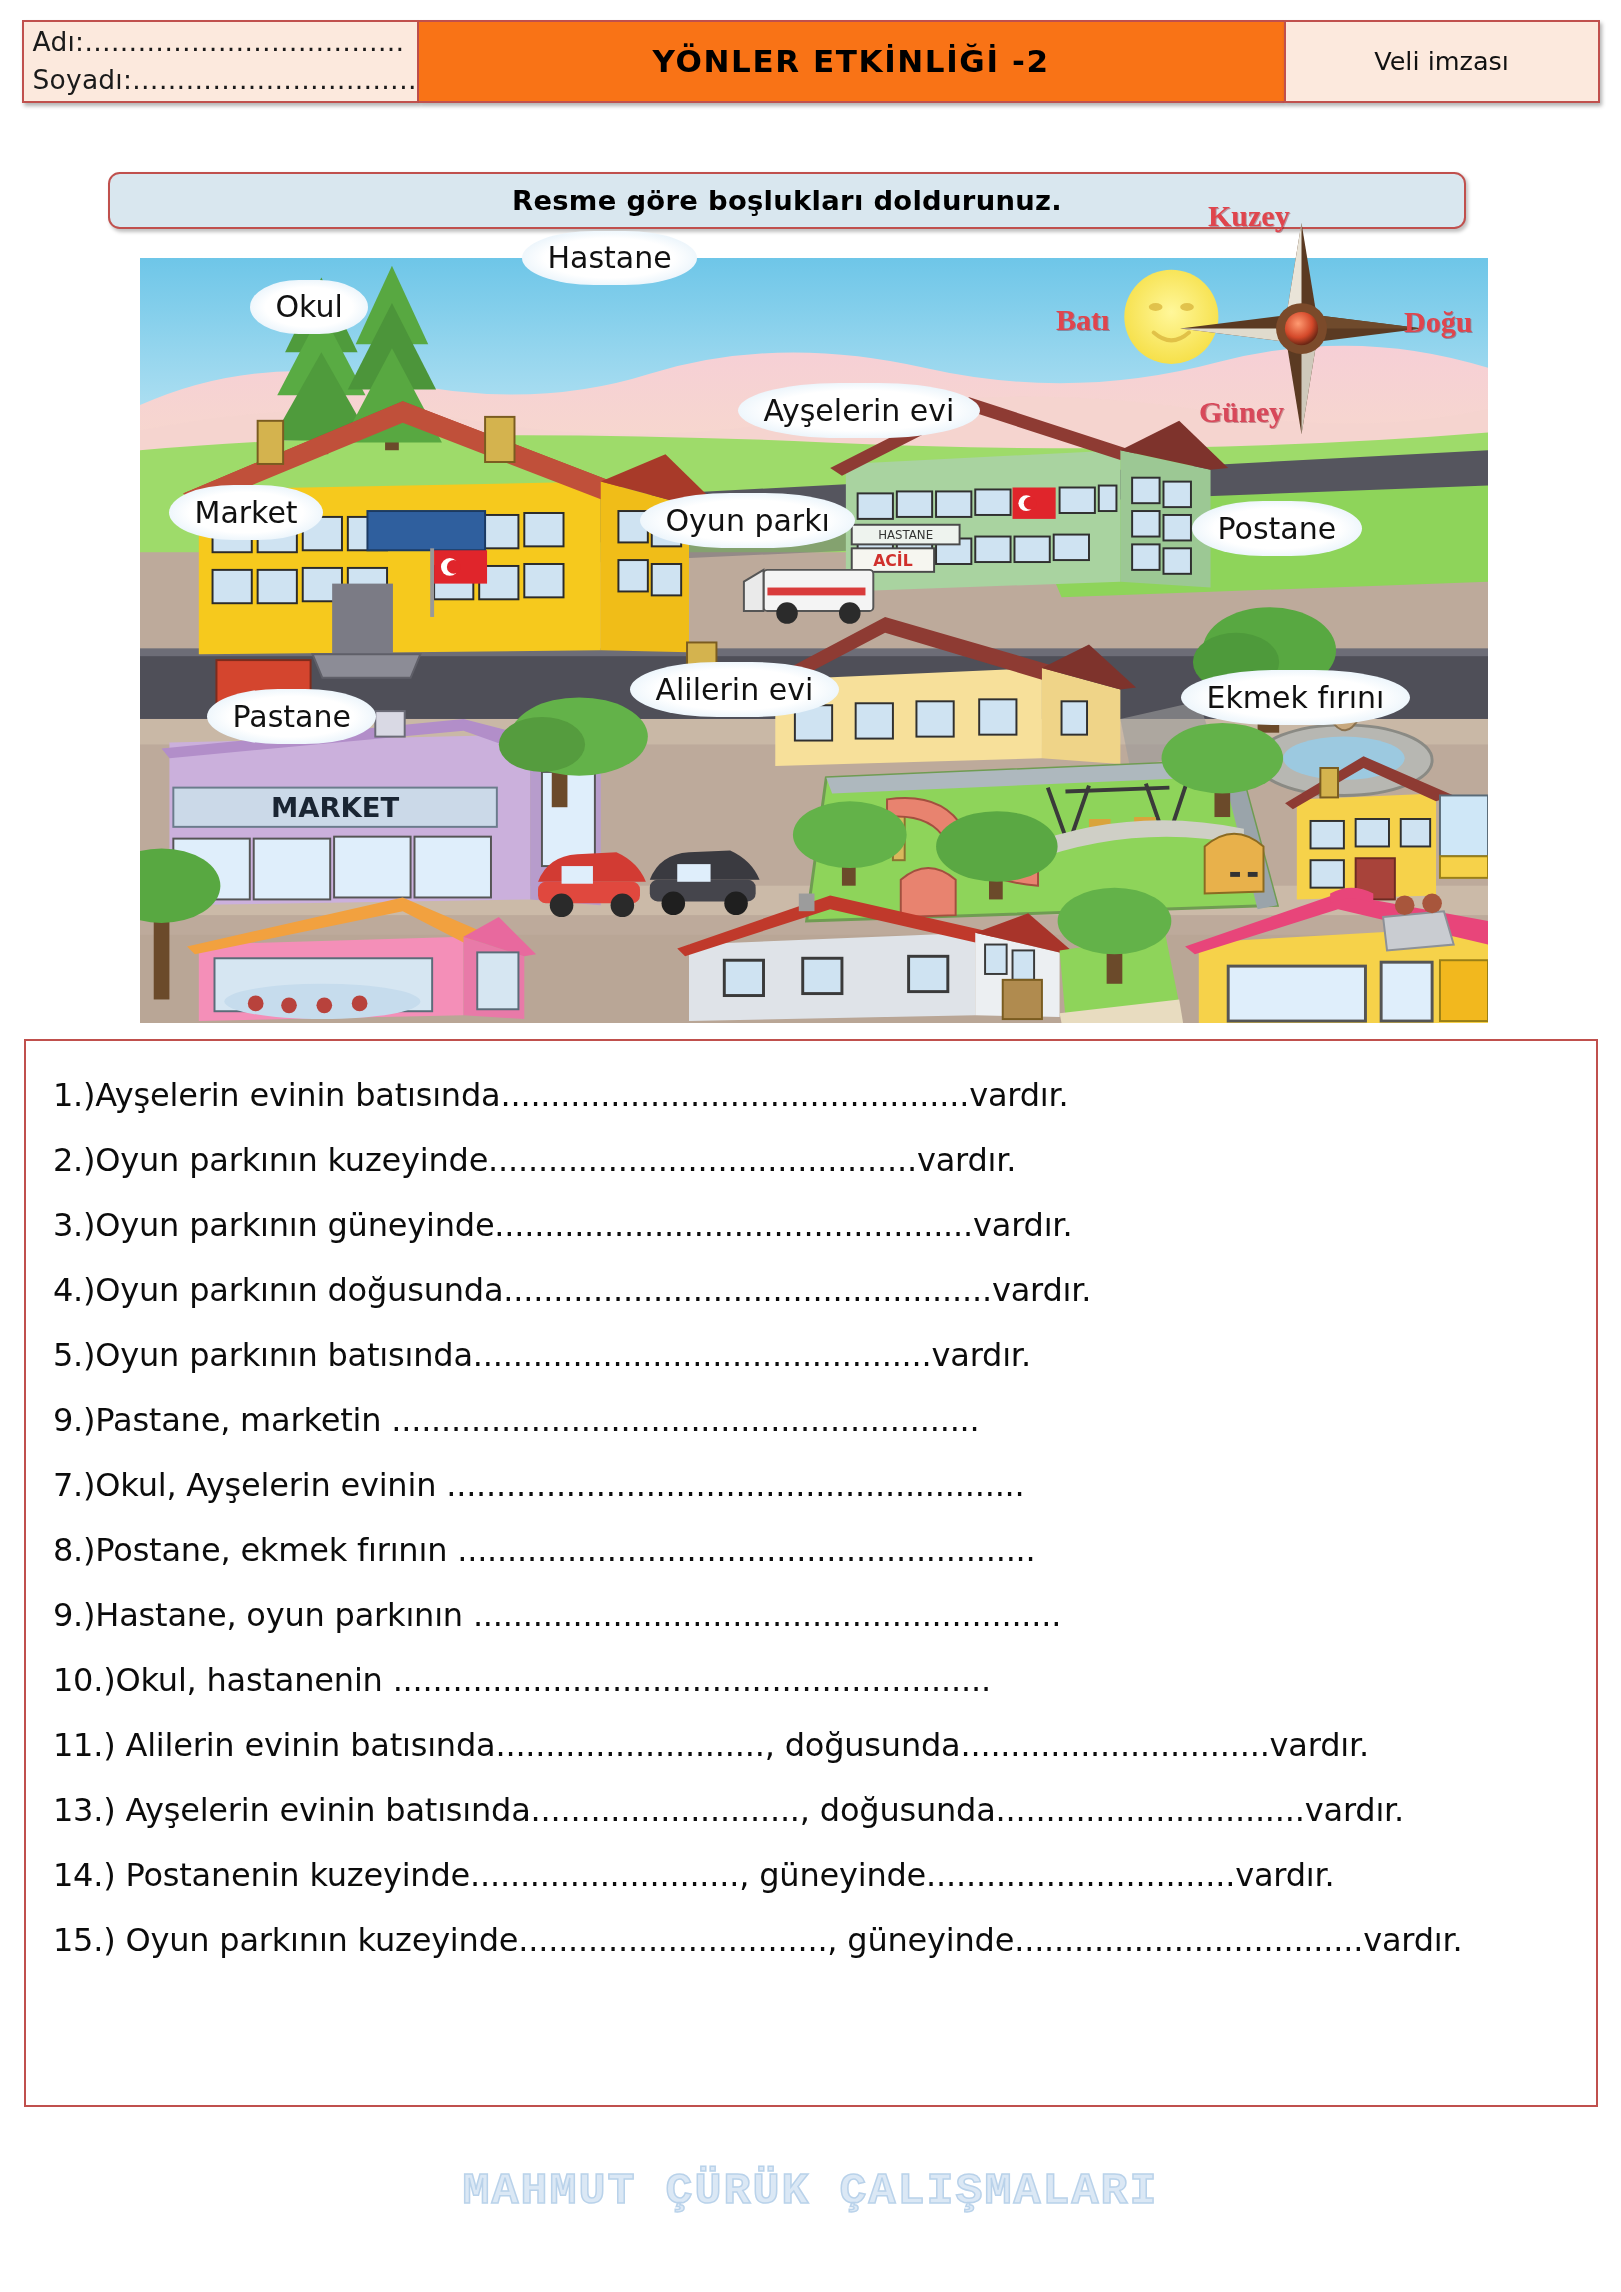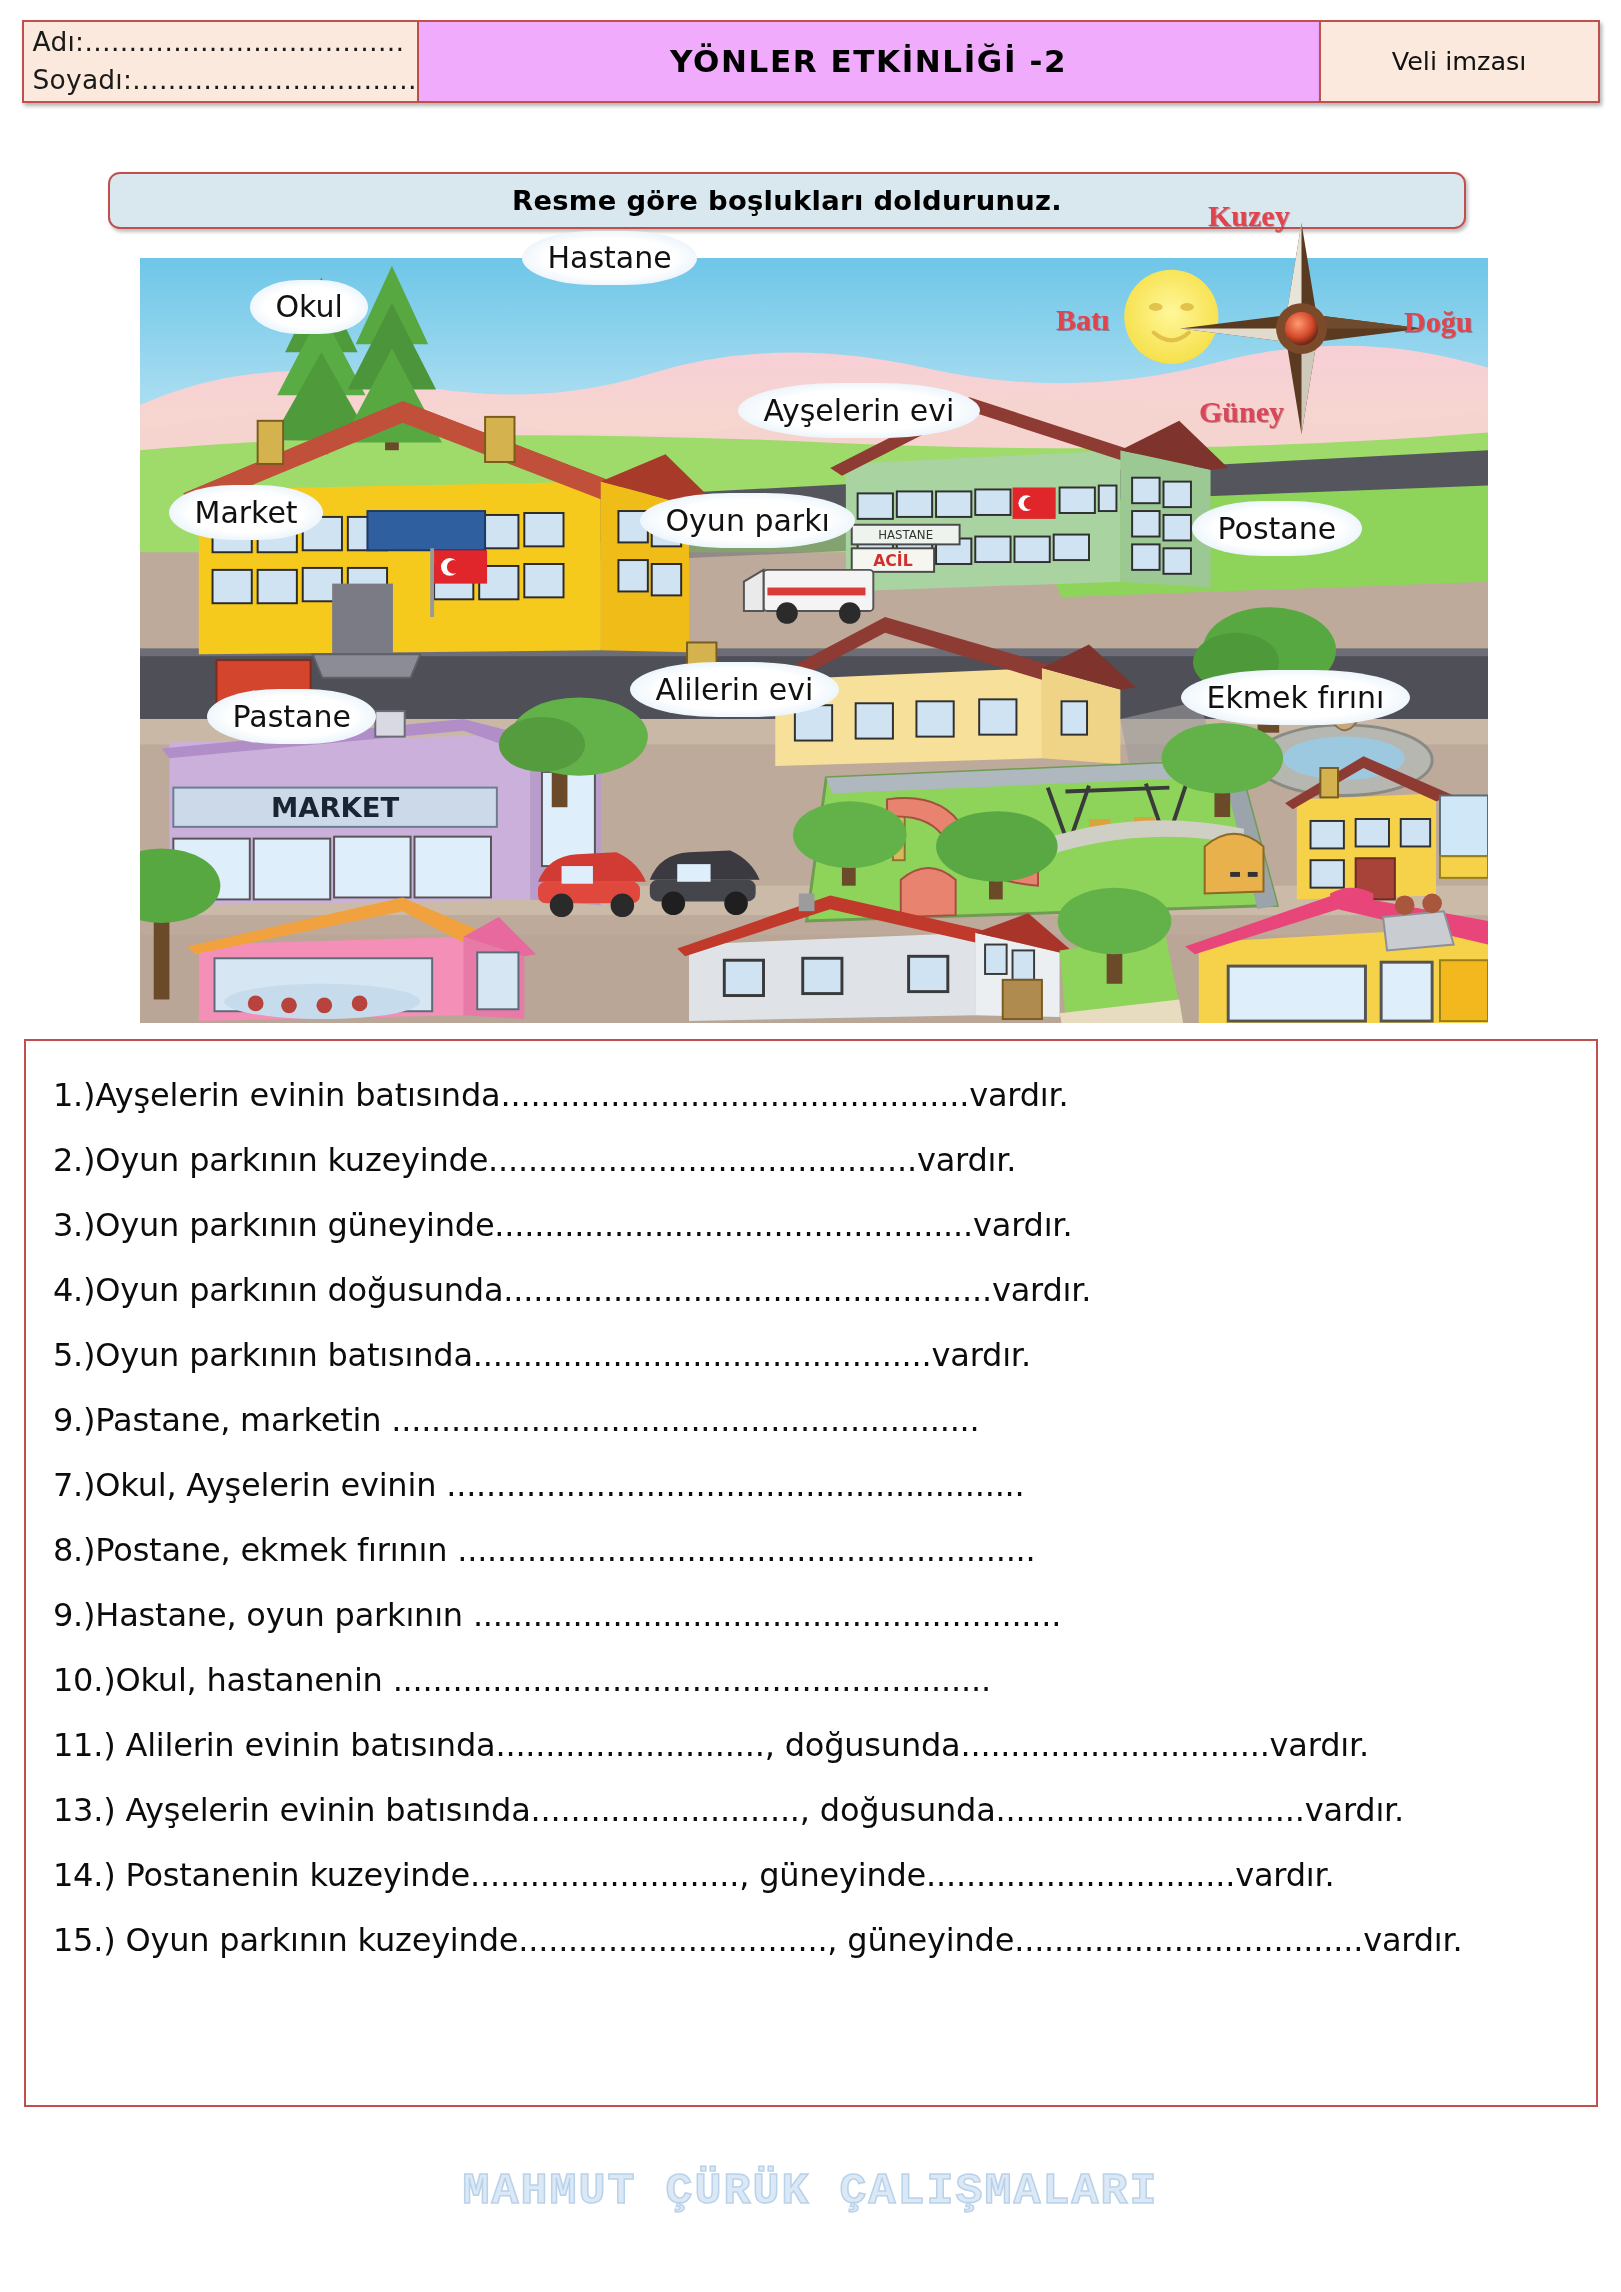--- a/index.html
+++ b/index.html
@@ -36,27 +36,27 @@
     box-shadow: 2px 2.9px 3.9px rgba(0,0,0,0.30);
   }
   .hdr-name {
     width: 397px;
     background: #fce9dd;
     padding-left: 9px;
     border-right-width: 2.9px;
   }
   .hdr-title {
     flex: 1;
-    background: #f0abfc;
+    background: #f97316;
     align-items: center;
     border-left: none;
     border-right: none;
   }
   .hdr-veli {
-    width: 281px;
+    width: 316px;
     background: #fce9dd;
     align-items: center;
     border-left-width: 2.9px;
   }
   .name-line {
     font-size: 26.5px;
     color: #1a1a1a;
     letter-spacing: 0.2px;
     line-height: 1.45;
     white-space: nowrap;

